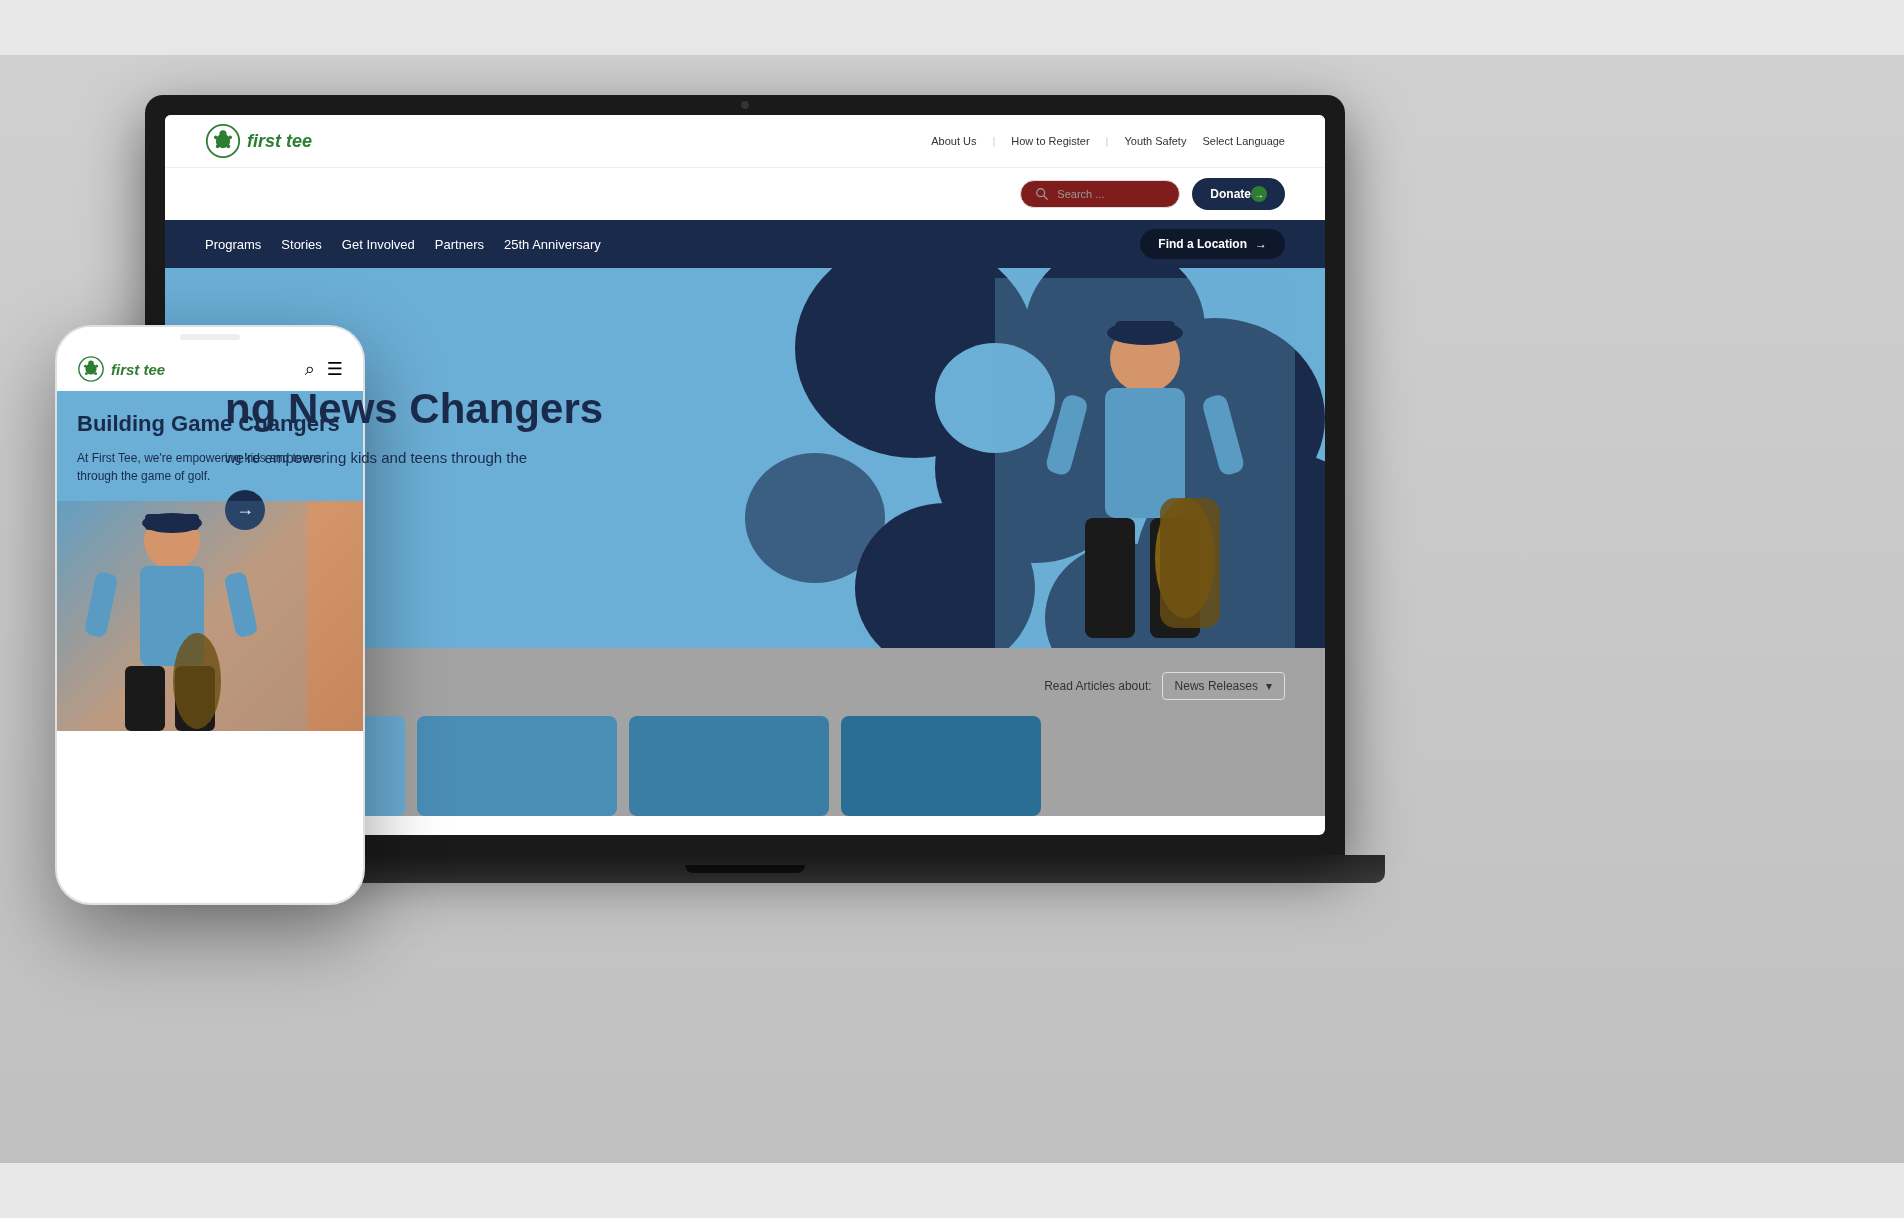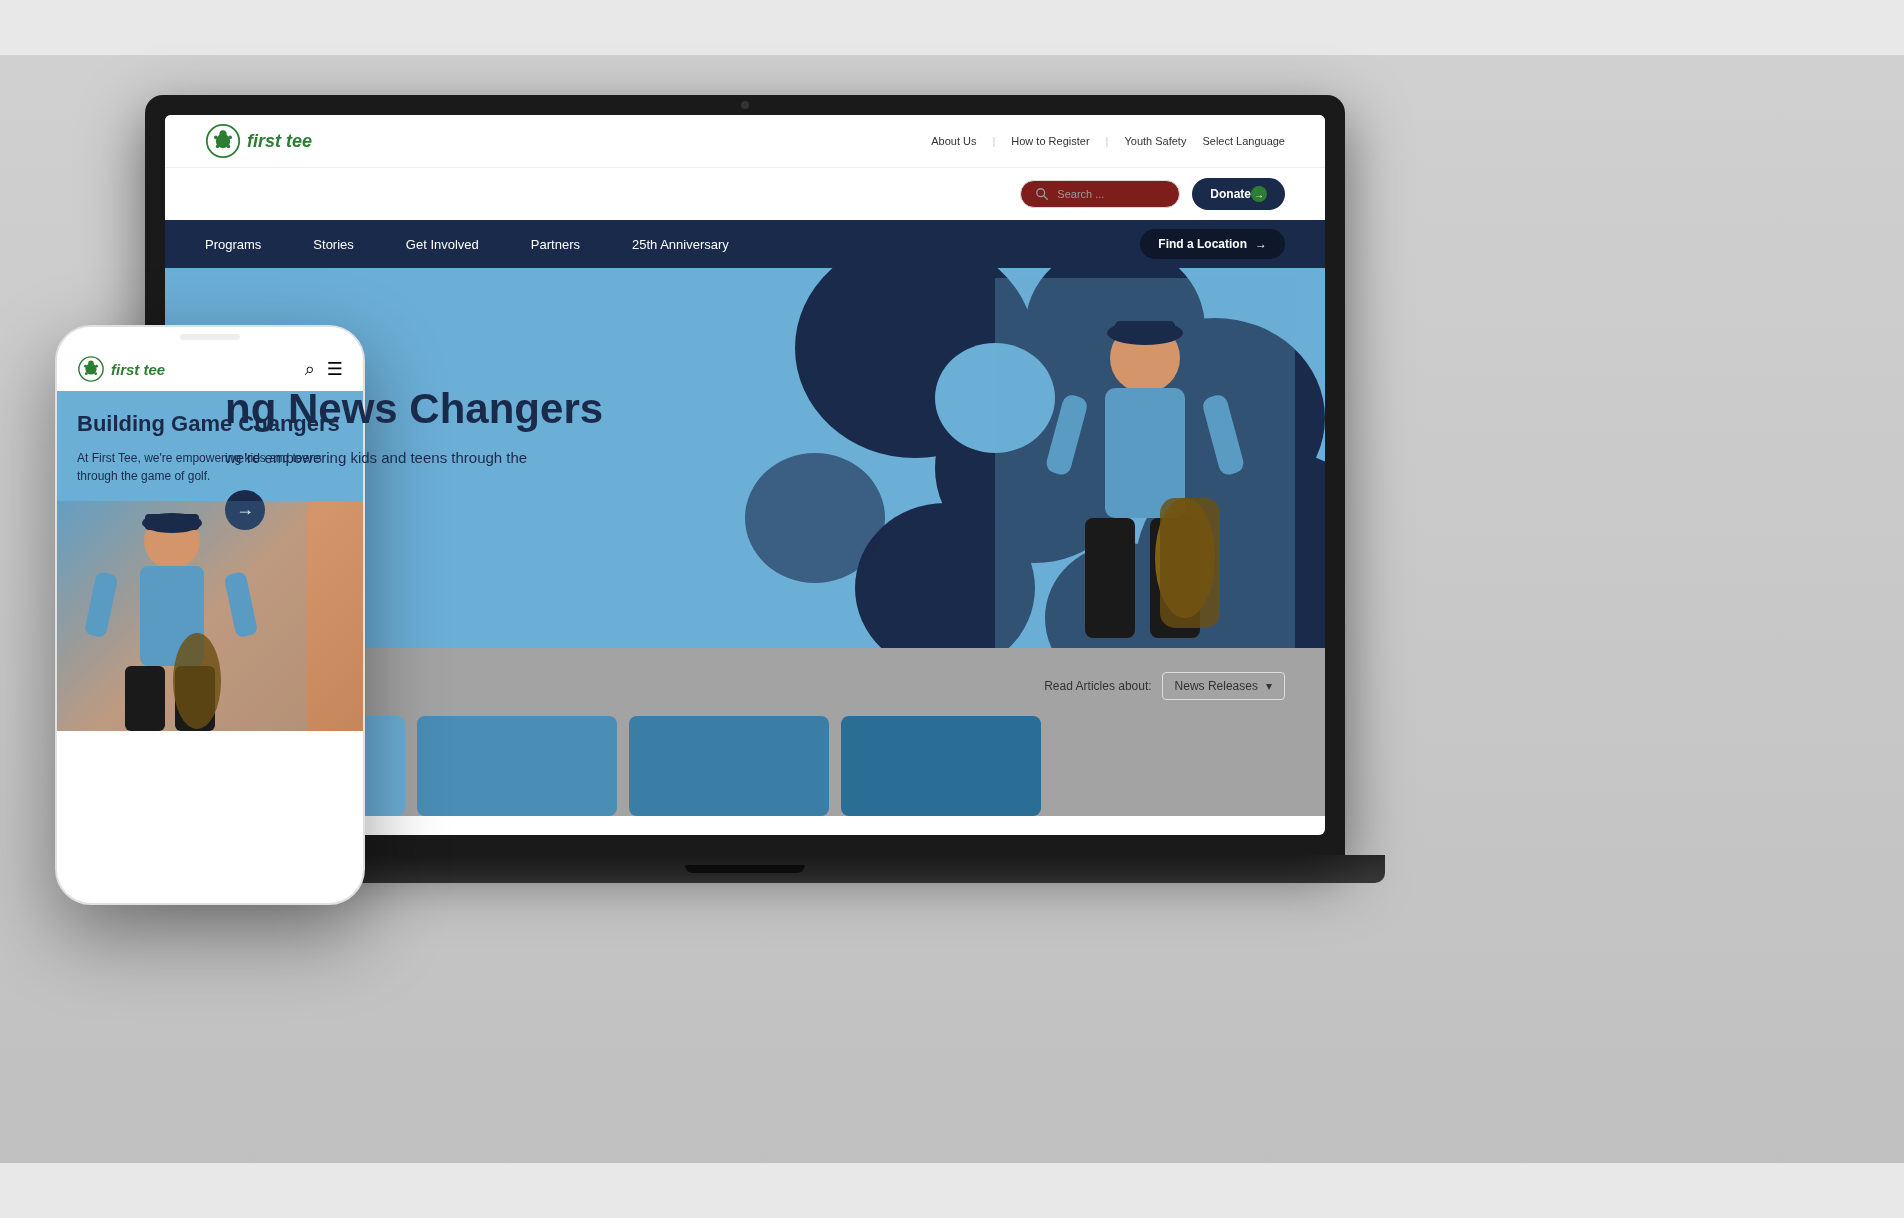--- a/index.html
+++ b/index.html
@@ -173,21 +173,21 @@
       padding: 0 40px;
       display: flex;
       align-items: center;
       justify-content: space-between;
       height: 48px;
     }
 
     .nav-links {
       display: flex;
       align-items: center;
-      gap: 52px;
+      gap: 20px;
     }
 
     .nav-links a {
       color: #fff;
       text-decoration: none;
       font-size: 13px;
       font-weight: 500;
     }
 
     .find-location-btn {

